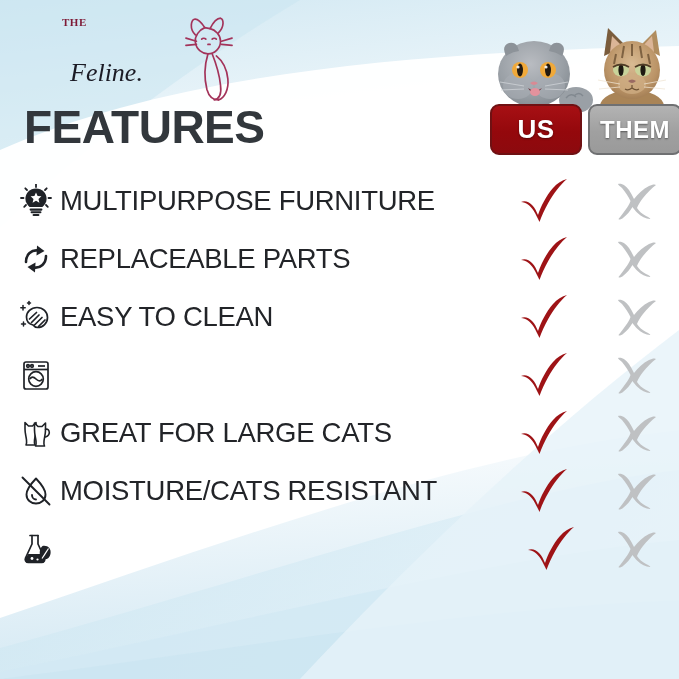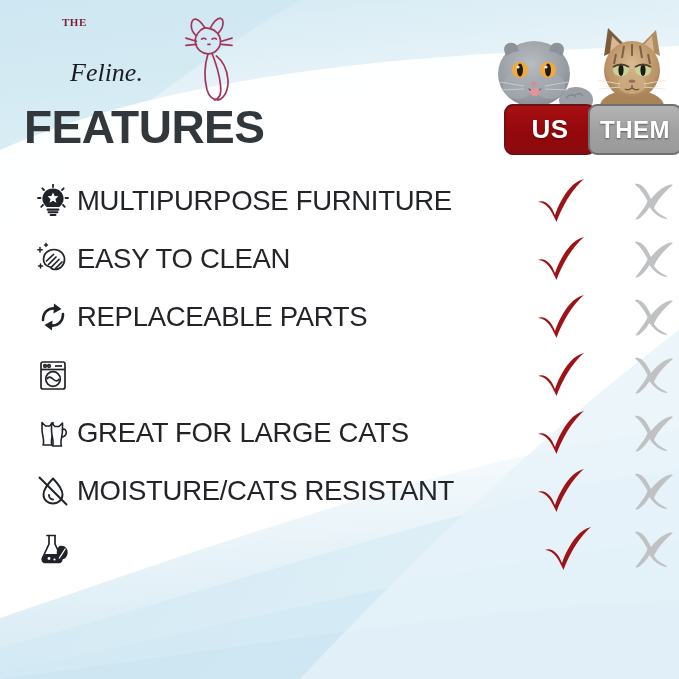--- a/index.html
+++ b/index.html
@@ -61,34 +61,34 @@
   .badge{
     position:absolute;
     display:flex;align-items:center;justify-content:center;
     border-radius:9px;
     font-weight:bold;
     color:#ffffff;
     text-shadow:0 1px 2px rgba(0,0,0,.45);
     box-sizing:border-box;
   }
   #badge-us{
-    left:504px;top:104px;width:92px;height:51px;
+    left:490px;top:104px;width:92px;height:51px;
     background:linear-gradient(180deg,#a71014 0%, #94080c 55%, #8c0a0e 100%);
     border:2px solid #6f1113;
     font-size:26px;letter-spacing:.5px;
   }
   #badge-them{
     left:588px;top:104px;width:94px;height:51px;
     background:linear-gradient(180deg,#b3b3b3 0%, #a0a0a0 55%, #9a9a9a 100%);
     border:2px solid #6f7072;
     font-size:24px;letter-spacing:.5px;
   }
 
   
-  #rows{position:absolute;left:0;top:172px;width:624px;padding-left:17px;}
+  #rows{position:absolute;left:0;top:172px;width:624px;}
   .row{
     position:relative;
     height:58px;
     display:flex;align-items:center;
   }
   .row-icon{
     position:absolute;left:18px;top:50%;transform:translateY(-50%);
     width:36px;height:36px;
     display:flex;align-items:center;justify-content:center;
   }
@@ -296,62 +296,62 @@
       <span class="mark mark-x">
         <svg width="44" height="40" viewBox="0 0 44 40">
           <path d="M5 3 C9 2 13 5 16 9 C18 12 19.5 15 21 18 C25 13 30 8 36 5 C39 3.5 42 3 43 4 C39 7 34 12 30 17 C27 21 25 24 24 27 C26 30 29 33 33 35 C36 36.5 38 37.5 37 38 C33 38 28 35.5 24 31.5 C22 29.5 20.5 27.5 19.5 26 C17 30 14 34 10 37 C8 38.5 6 39 5.5 38 C8 35 11.5 30.5 14.5 26 C16 23.5 17 21.5 17.5 20 C15.5 16 12.5 11 9 7 C7 5 5 4 5 3 Z" fill="#bfc1c3"></path>
         </svg>
       </span>
     </div>
 
     <div class="row">
       <span class="row-icon">
         <svg viewBox="0 0 34 34">
+          <g fill="none" stroke="#1f2227" stroke-width="2.6" stroke-linecap="round">
+            <path d="M7 20 C7 12.5 12.5 7.5 19 8.5"></path>
+            <path d="M27 14 C27 21.5 21.5 26.5 15 25.5"></path>
+          </g>
+          <path d="M18 3.5 L25.5 9 L17.5 13.5 Z" fill="#1f2227"></path>
+          <path d="M16 30.5 L8.5 25 L16.5 20.5 Z" fill="#1f2227"></path>
+        </svg>
+      </span>
+      <span class="row-label">REPLACEABLE PARTS</span>
+      <span class="mark mark-check">
+        <svg width="50" height="44" viewBox="0 0 50 44">
+          <path d="M2 23 C6 21 10 23 13 26 C16 29 17.5 32.5 19 36 C22 27 27 17 34 9 C38 4.5 43 1 48 0 C41 6 34.5 14.5 29.5 23.5 C25.5 30.5 22.5 37 20.5 43 C19 40 17 35.5 14.5 31.5 C11.5 26.5 7 23.5 2 23 Z" fill="#9e1316"></path>
+        </svg>
+      </span>
+      <span class="mark mark-x">
+        <svg width="44" height="40" viewBox="0 0 44 40">
+          <path d="M5 3 C9 2 13 5 16 9 C18 12 19.5 15 21 18 C25 13 30 8 36 5 C39 3.5 42 3 43 4 C39 7 34 12 30 17 C27 21 25 24 24 27 C26 30 29 33 33 35 C36 36.5 38 37.5 37 38 C33 38 28 35.5 24 31.5 C22 29.5 20.5 27.5 19.5 26 C17 30 14 34 10 37 C8 38.5 6 39 5.5 38 C8 35 11.5 30.5 14.5 26 C16 23.5 17 21.5 17.5 20 C15.5 16 12.5 11 9 7 C7 5 5 4 5 3 Z" fill="#bfc1c3"></path>
+        </svg>
+      </span>
+    </div>
+
+    <div class="row">
+      <span class="row-icon">
+        <svg viewBox="0 0 34 34">
           <g fill="none" stroke="#1f2227" stroke-width="1.7" stroke-linecap="round" stroke-linejoin="round">
             <path d="M14 25 C10 24 7.5 21 7.5 17 C7.5 12 12 7.5 18 7.5 C24 7.5 28.5 12 28.5 17.5 C28.5 23 24 27.5 18.5 27.5 C17 27.5 15.5 27 14 25 Z"></path>
             <path d="M12.5 22.5 L20 15"></path>
             <path d="M15.5 25 L23 17.5"></path>
             <path d="M19.5 26.5 L26 20"></path>
             <path d="M10.5 19 L17.5 12.5"></path>
           </g>
           <g stroke="#1f2227" stroke-width="1.5" stroke-linecap="round">
             <path d="M4 10 L4 5.5"></path>
               <path d="M1.8 7.8 L6.2 7.8"></path>
             <path d="M4.5 26 L4.5 22"></path>
               <path d="M2.5 24 L6.5 24"></path>
             <path d="M10 4.5 L10 1.5"></path>
               <path d="M8.5 3 L11.5 3"></path>
           </g>
         </svg>
       </span>
       <span class="row-label">EASY TO CLEAN</span>
-      <span class="mark mark-check">
-        <svg width="50" height="44" viewBox="0 0 50 44">
-          <path d="M2 23 C6 21 10 23 13 26 C16 29 17.5 32.5 19 36 C22 27 27 17 34 9 C38 4.5 43 1 48 0 C41 6 34.5 14.5 29.5 23.5 C25.5 30.5 22.5 37 20.5 43 C19 40 17 35.5 14.5 31.5 C11.5 26.5 7 23.5 2 23 Z" fill="#9e1316"></path>
-        </svg>
-      </span>
-      <span class="mark mark-x">
-        <svg width="44" height="40" viewBox="0 0 44 40">
-          <path d="M5 3 C9 2 13 5 16 9 C18 12 19.5 15 21 18 C25 13 30 8 36 5 C39 3.5 42 3 43 4 C39 7 34 12 30 17 C27 21 25 24 24 27 C26 30 29 33 33 35 C36 36.5 38 37.5 37 38 C33 38 28 35.5 24 31.5 C22 29.5 20.5 27.5 19.5 26 C17 30 14 34 10 37 C8 38.5 6 39 5.5 38 C8 35 11.5 30.5 14.5 26 C16 23.5 17 21.5 17.5 20 C15.5 16 12.5 11 9 7 C7 5 5 4 5 3 Z" fill="#bfc1c3"></path>
-        </svg>
-      </span>
-    </div>
-
-    <div class="row">
-      <span class="row-icon">
-        <svg viewBox="0 0 34 34">
-          <g fill="none" stroke="#1f2227" stroke-width="2.6" stroke-linecap="round">
-            <path d="M7 20 C7 12.5 12.5 7.5 19 8.5"></path>
-            <path d="M27 14 C27 21.5 21.5 26.5 15 25.5"></path>
-          </g>
-          <path d="M18 3.5 L25.5 9 L17.5 13.5 Z" fill="#1f2227"></path>
-          <path d="M16 30.5 L8.5 25 L16.5 20.5 Z" fill="#1f2227"></path>
-        </svg>
-      </span>
-      <span class="row-label">REPLACEABLE PARTS</span>
       <span class="mark mark-check">
         <svg width="50" height="44" viewBox="0 0 50 44">
           <path d="M2 23 C6 21 10 23 13 26 C16 29 17.5 32.5 19 36 C22 27 27 17 34 9 C38 4.5 43 1 48 0 C41 6 34.5 14.5 29.5 23.5 C25.5 30.5 22.5 37 20.5 43 C19 40 17 35.5 14.5 31.5 C11.5 26.5 7 23.5 2 23 Z" fill="#9e1316"></path>
         </svg>
       </span>
       <span class="mark mark-x">
         <svg width="44" height="40" viewBox="0 0 44 40">
           <path d="M5 3 C9 2 13 5 16 9 C18 12 19.5 15 21 18 C25 13 30 8 36 5 C39 3.5 42 3 43 4 C39 7 34 12 30 17 C27 21 25 24 24 27 C26 30 29 33 33 35 C36 36.5 38 37.5 37 38 C33 38 28 35.5 24 31.5 C22 29.5 20.5 27.5 19.5 26 C17 30 14 34 10 37 C8 38.5 6 39 5.5 38 C8 35 11.5 30.5 14.5 26 C16 23.5 17 21.5 17.5 20 C15.5 16 12.5 11 9 7 C7 5 5 4 5 3 Z" fill="#bfc1c3"></path>
         </svg>
       </span>

